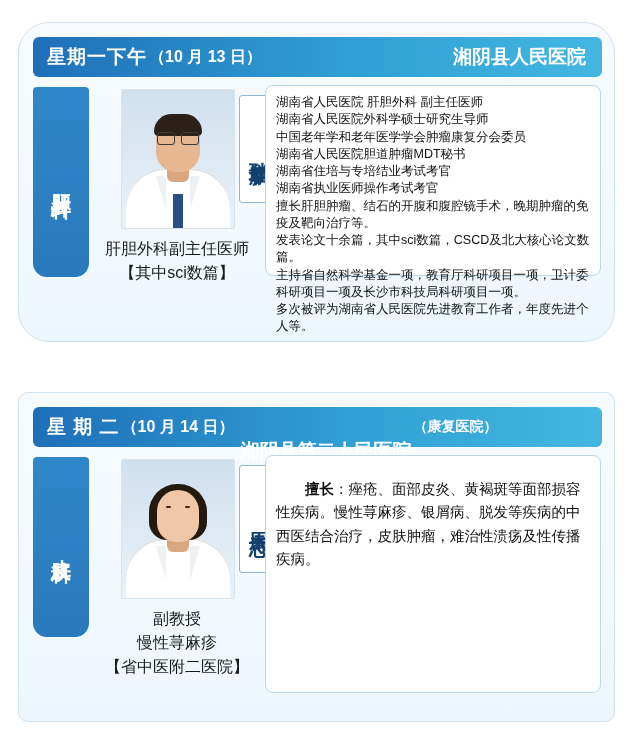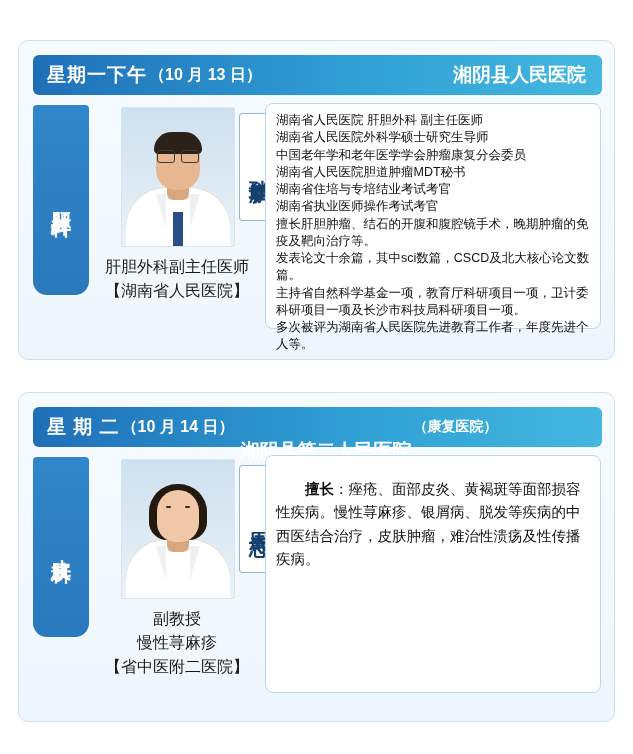--- a/index.html
+++ b/index.html
@@ -24,21 +24,21 @@
   
   .card {
     position: absolute;
     left: 18px;
     width: 597px;
     border: 1px solid #cfe0ef;
     border-radius: 10px;
     background: linear-gradient(180deg, #f7fbff 0%, #eef6fd 100%);
     box-sizing: border-box;
   }
-  .card-1 { top: 40px; height: 320px; }
+  .card-1 { top: 22px; height: 320px; border-radius: 31px; }
   .card-2 { top: 392px; height: 330px; padding-left: 20px; }
 
   
   .header {
     position: absolute;
     left: 14px;
     top: 14px;
     width: 569px;
     height: 40px;
     border-radius: 6px;
@@ -161,21 +161,21 @@
     top: 62px;
     left: 246px;
     width: 336px;
     border: 1px solid #bcd6ea;
     border-radius: 8px;
     background: #ffffff;
     box-sizing: border-box;
     padding: 8px 10px;
     color: #111111;
   }
-  .card-1 .bio { height: 226px; }
+  .card-1 .bio { height: 191px; }
   .card-2 .bio { height: 238px; }
 
   .bio p {
     margin: 0;
     font-size: 12.5px;
     line-height: 1.38;
     white-space: pre-wrap;
   }
   .bio.big p {
     font-size: 14.5px;
@@ -275,21 +275,21 @@
           <div class="p-head"></div>
           <div class="p-hair"></div>
           <div class="p-glasses"></div>
         </div>
         <div class="name-plate">
           <span>孙增鹏</span>
         </div>
       </div>
       <div class="doc-meta">
         <div>肝胆外科副主任医师</div>
-        <div>【湖南省人民医院】</div>
+        <div>【其中sci数篇】</div>
       </div>
     </div>
 
     <div class="bio">
       <p>湖南省人民医院 肝胆外科 副主任医师
 湖南省人民医院外科学硕士研究生导师
 中国老年学和老年医学学会肿瘤康复分会委员
 湖南省人民医院胆道肿瘤MDT秘书
 湖南省住培与专培结业考试考官
 湖南省执业医师操作考试考官

